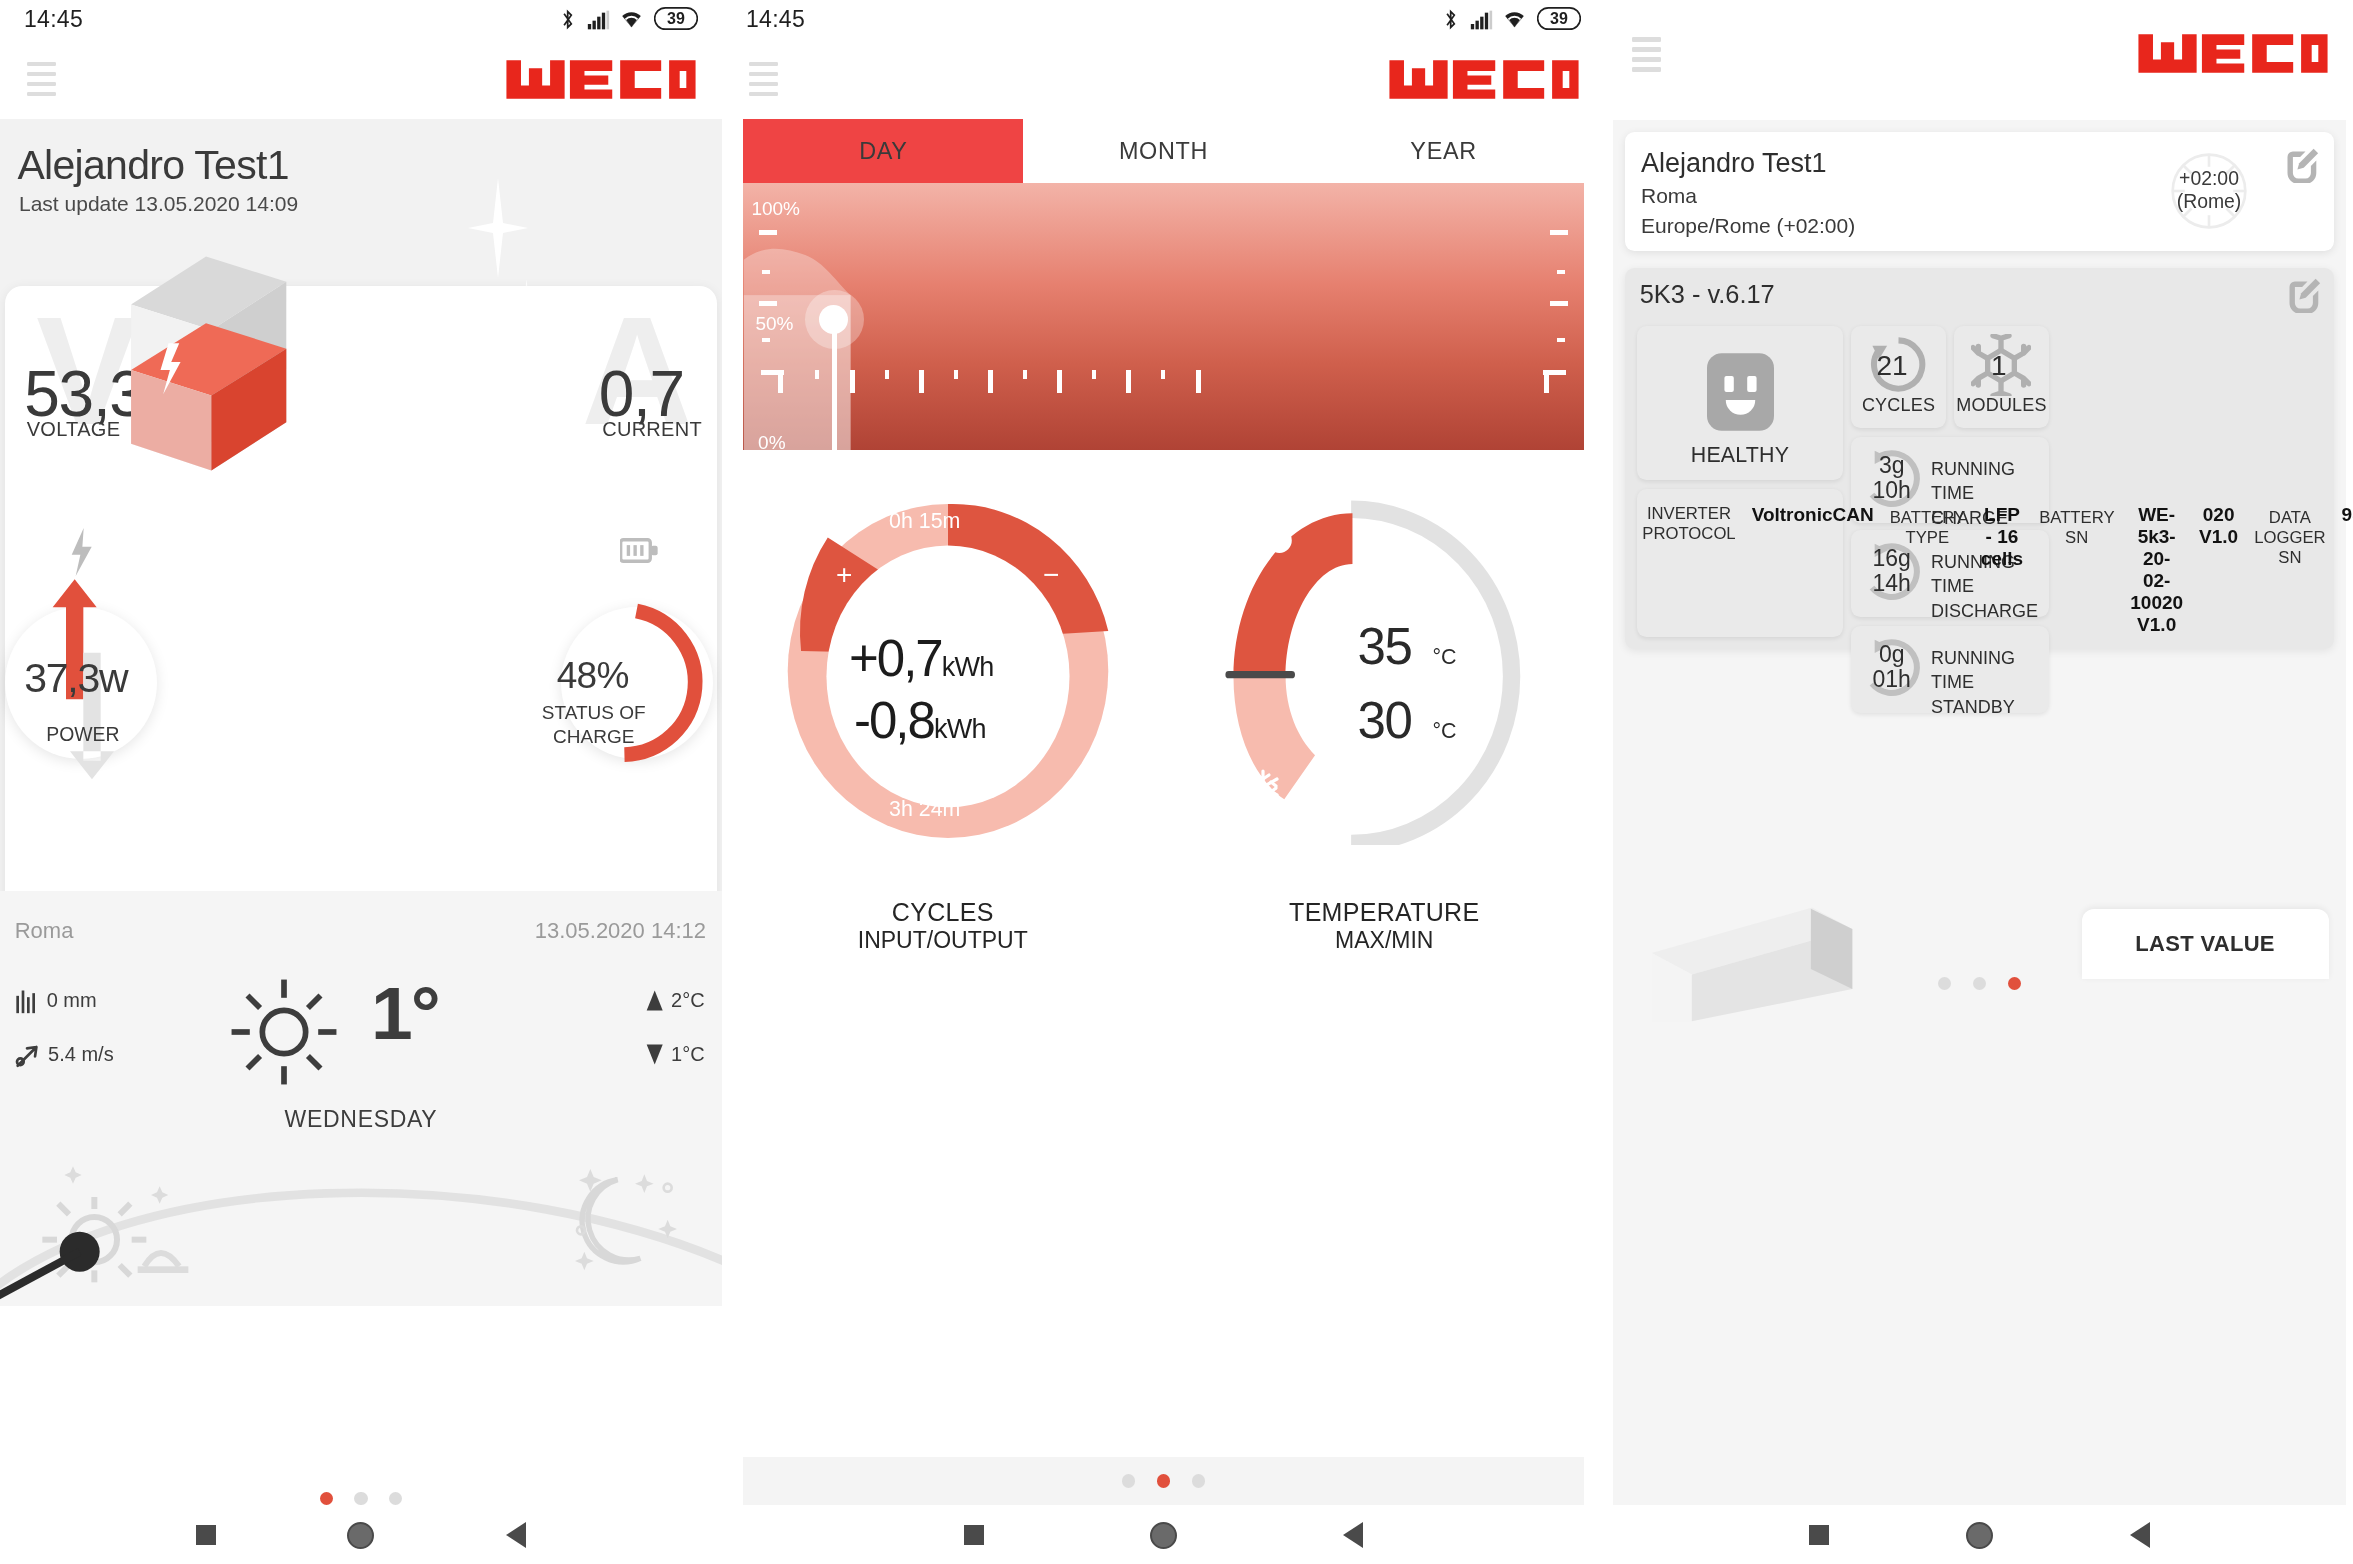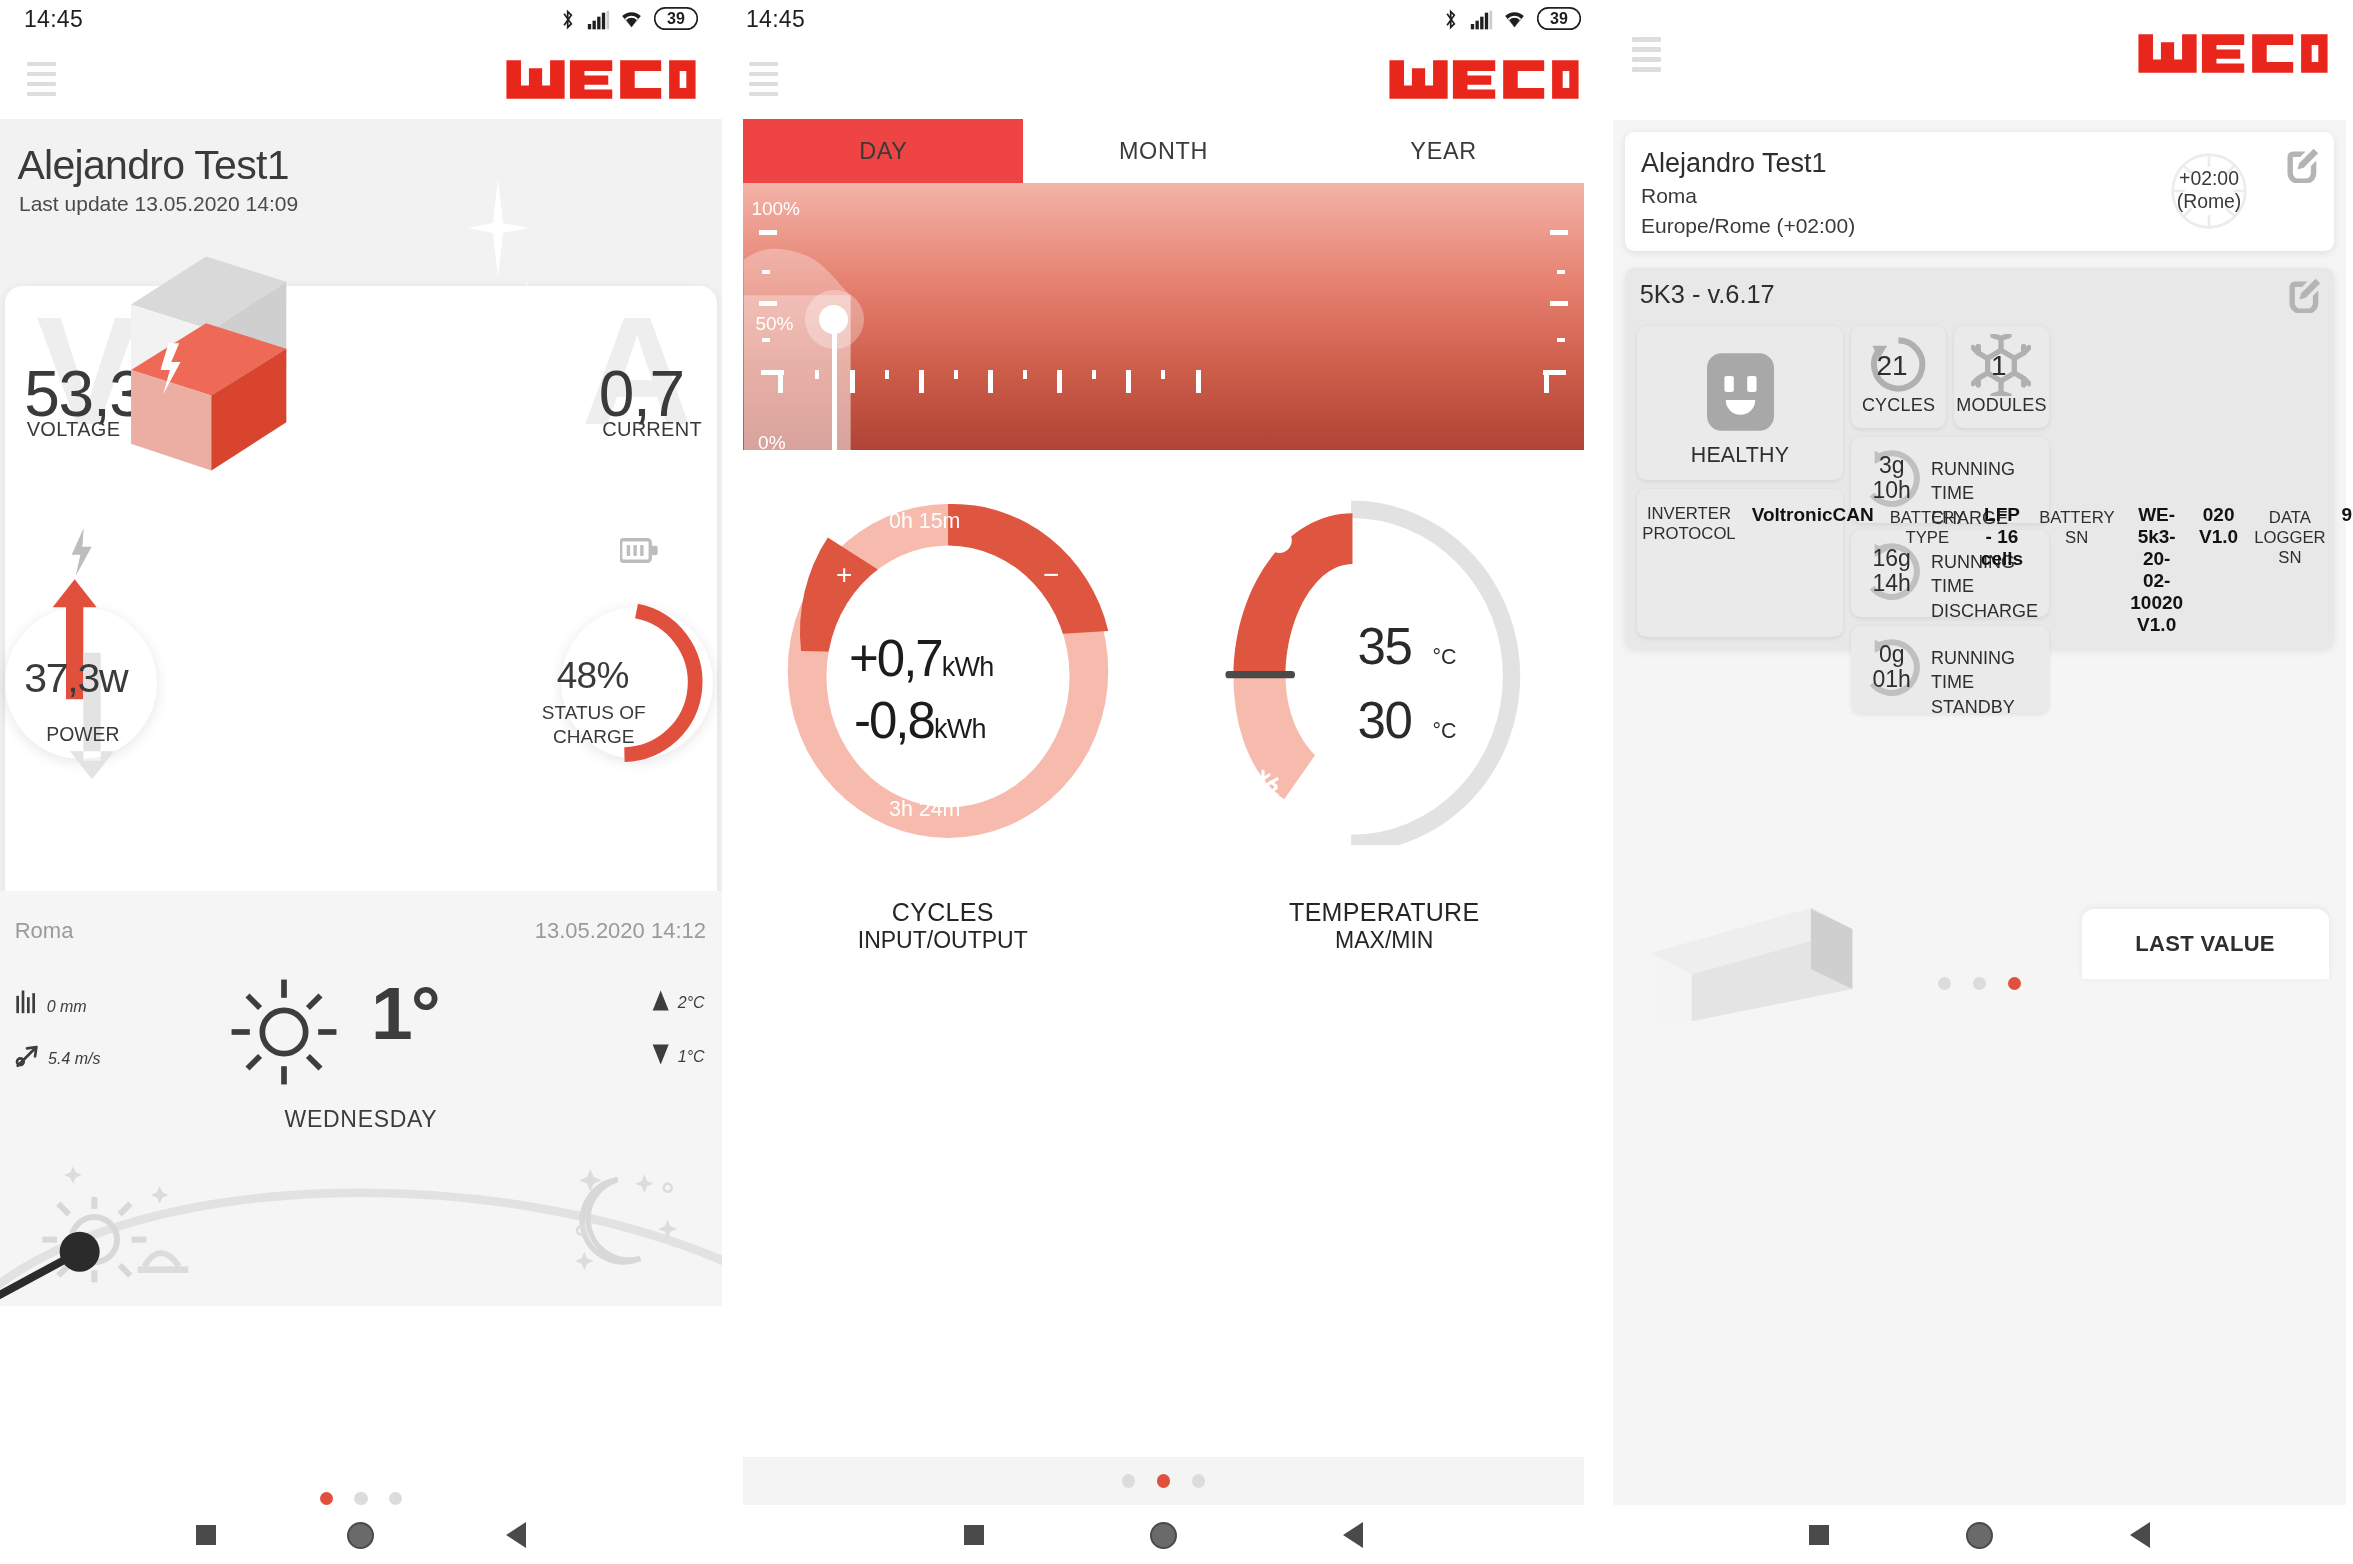--- a/index.html
+++ b/index.html
@@ -81,21 +81,21 @@
     text-align: center; line-height: 1.25; width: 134px;
   }
 
   
   .weather {
     position: absolute; left: 0; right: 0; top: 891px; height: 415px;
     background: #f5f5f5;
   }
   .wx-city { position: absolute; left: 14.7px; top: 27px; font-size: 22px; color: #9a9a9a; }
   .wx-date { position: absolute; right: 16px; top: 27px; font-size: 22px; color: #9a9a9a; }
-  .wx-item { position: absolute; font-size: 16px; color: #3d3d3d; display: flex; align-items: flex-end; gap: 8px; font-style: italic; }
+  .wx-item { position: absolute; font-size: 20px; color: #3d3d3d; display: flex; align-items: flex-start; gap: 8px; }
   .wx-temp { position: absolute; font-size: 75px; color: #3d3d3d; font-weight: 700; letter-spacing: -2px; }
   .wx-day { position: absolute; width: 100%; text-align: center; font-size: 23px; color: #3d3d3d; letter-spacing: 0.7px; }
 
   .dots {
     position: absolute; left: 0; right: 0; bottom: 60px;
     display: flex; justify-content: center; gap: 21.4px;
   }
   .dot { width: 13.4px; height: 13.4px; border-radius: 50%; background: #dcdcdc; }
   .dot.active { background: #e1503c; }
 

